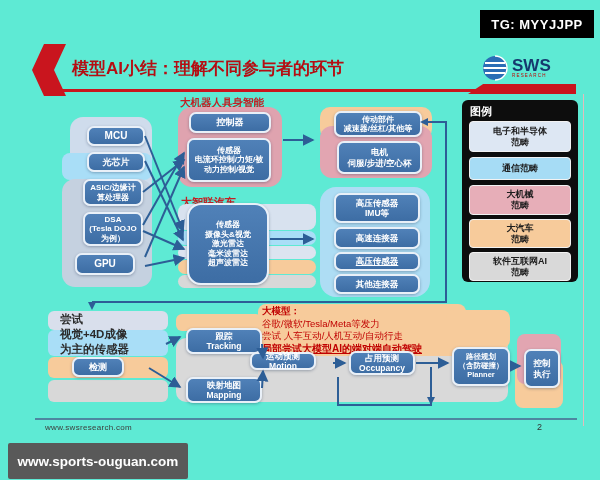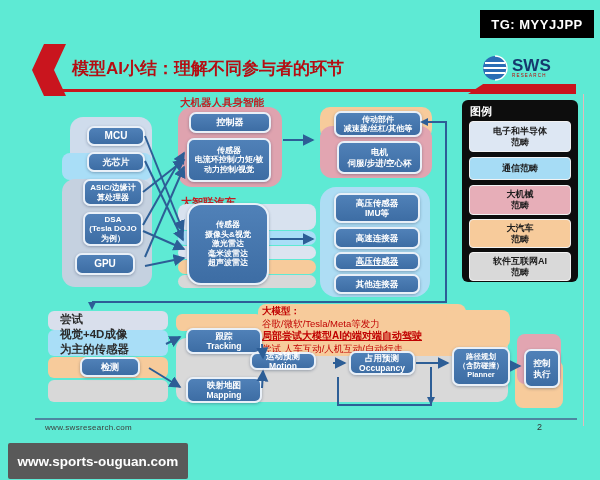--- a/index.html
+++ b/index.html
@@ -120,34 +120,34 @@
 范畴</div>
   </div>
 
   <div class="band" style="left:48px;top:311px;width:120px;height:19px;background:#d9dfec;border-radius:6px;"></div>
   <div class="band" style="left:48px;top:330px;width:120px;height:26px;background:#a9def7;border-radius:6px;"></div>
   <div class="band" style="left:48px;top:357px;width:120px;height:21px;background:#f7cb9b;border-radius:6px;"></div>
   <div class="band" style="left:48px;top:380px;width:120px;height:22px;background:#d8d8d8;border-radius:6px;"></div>
   <div class="abs" style="left:60px;top:312px;width:112px;font-size:11.5px;font-weight:bold;color:#2b2b2b;line-height:15px;white-space:pre-line;">尝试
 视觉+4D成像
 为主的传感器</div>
-  <div class="box" style="left:80px;top:357px;width:60px;height:20px;font-size:9px;">检测</div>
+  <div class="box" style="left:72px;top:357px;width:52px;height:20px;font-size:9px;">检测</div>
 
   <div class="band" style="left:176px;top:314px;width:86px;height:17px;background:#f7cb9b;border-radius:6px;"></div>
   <div class="band" style="left:176px;top:338px;width:332px;height:64px;background:#d9d9d9;border-radius:10px;"></div>
   <div class="band" style="left:258px;top:304px;width:208px;height:52px;background:#f7cb9b;border-radius:8px;"></div>
   <div class="band" style="left:446px;top:310px;width:64px;height:38px;background:#f7cb9b;border-radius:8px;"></div>
   <div class="band" style="left:515px;top:360px;width:48px;height:48px;background:#f7cb9b;border-radius:8px;"></div>
   <div class="band" style="left:517px;top:334px;width:44px;height:50px;background:#e2a5b1;border-radius:8px;"></div>
 
   <div class="abs" style="left:262px;top:305px;">
     <div class="bm-line bm-b">大模型：</div>
     <div class="bm-line">谷歌/微软/Tesla/Meta等发力</div>
+    <div class="bm-line">尝试 人车互动/人机互动/自动行走</div>
     <div class="bm-line bm-u">局部尝试大模型AI的端对端自动驾驶</div>
-    <div class="bm-line">尝试 人车互动/人机互动/自动行走</div>
   </div>
 
   <div class="box" style="left:186px;top:328px;width:76px;height:26px;font-size:8.5px;">跟踪
 Tracking</div>
   <div class="box" style="left:186px;top:377px;width:76px;height:26px;font-size:8.5px;">映射地图
 Mapping</div>
   <div class="box" style="left:250px;top:352px;width:66px;height:18px;font-size:8.5px;">运动预测
 Motion</div>
   <div class="box" style="left:349px;top:351px;width:66px;height:24px;font-size:8.5px;">占用预测
 Occupancy</div>

